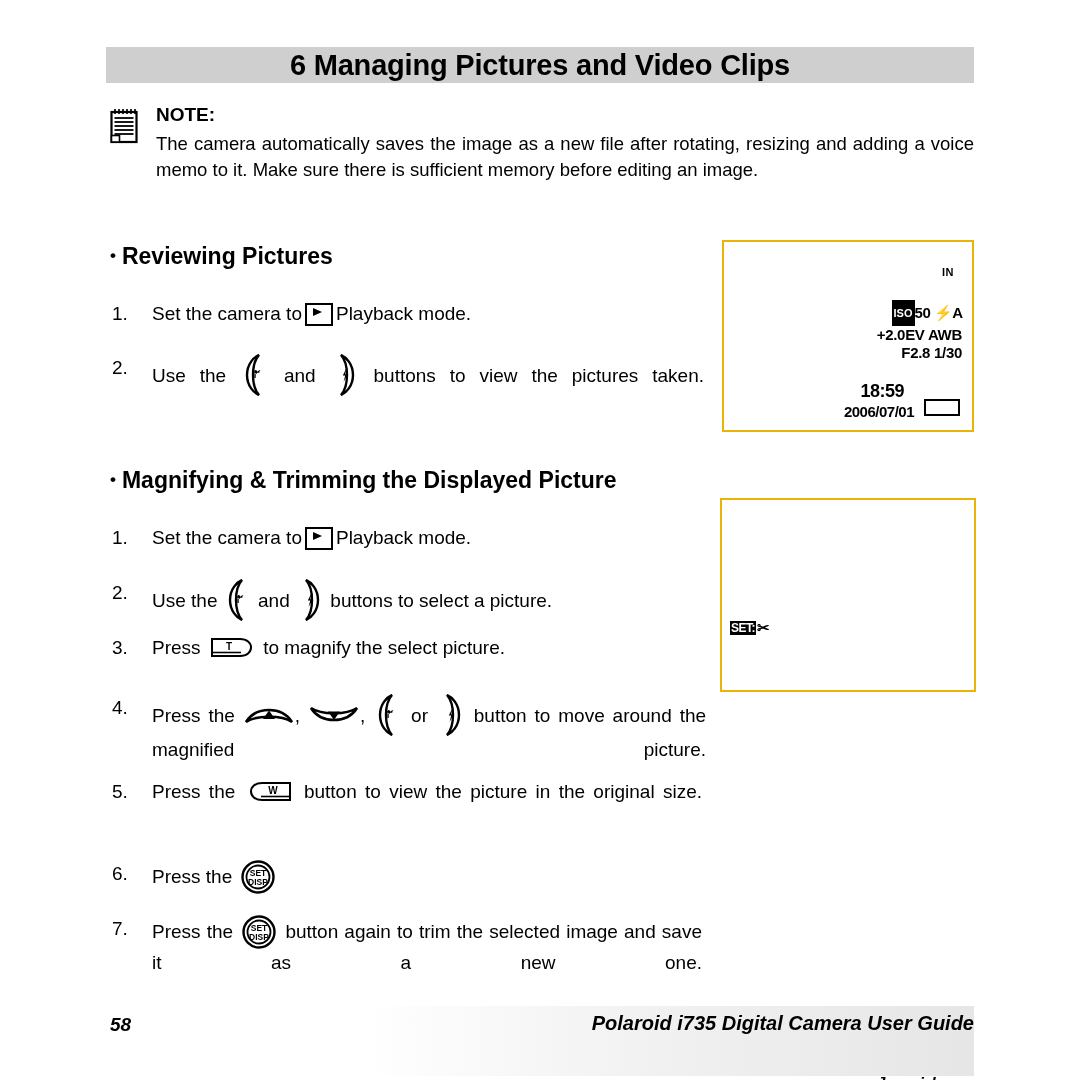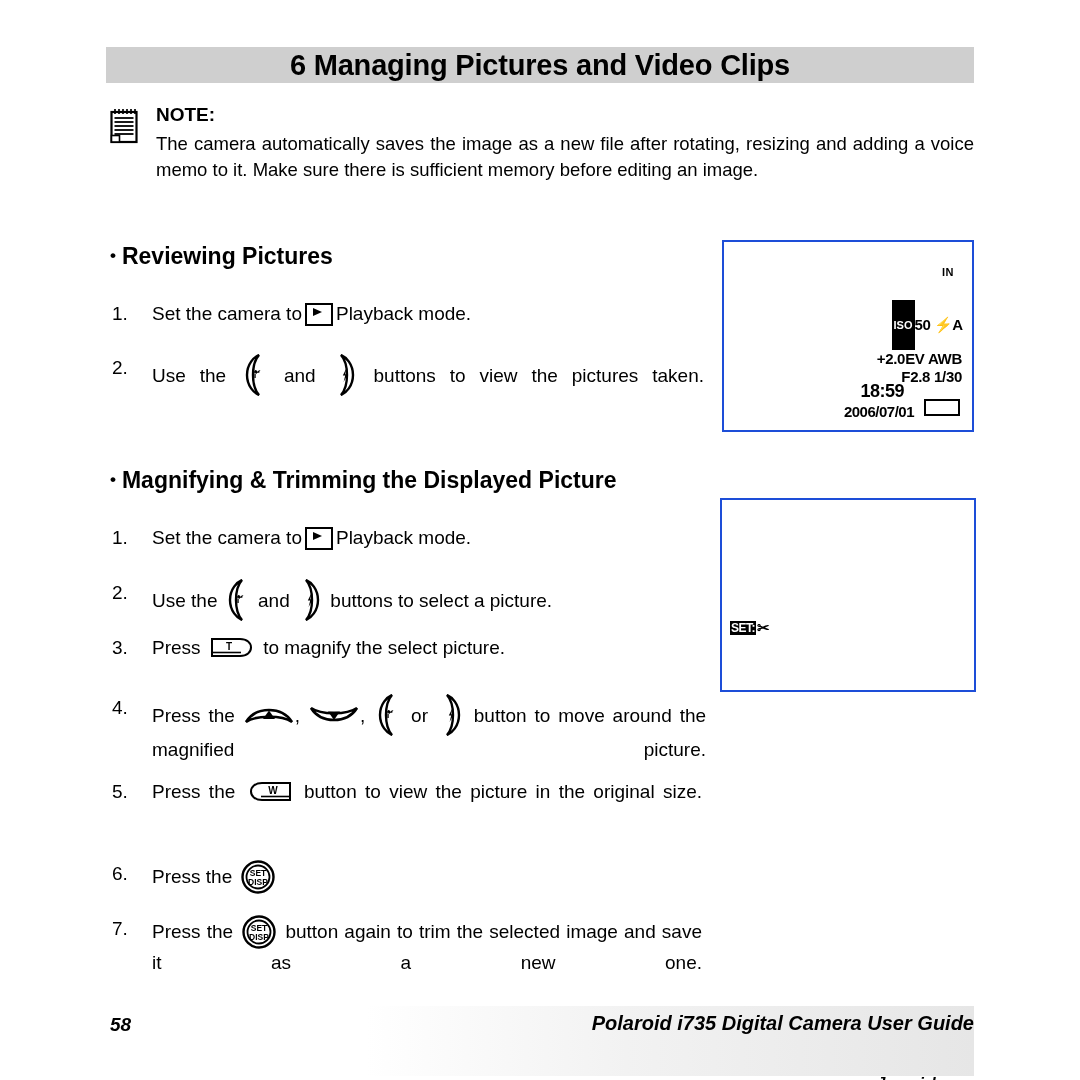--- a/index.html
+++ b/index.html
@@ -186,21 +186,21 @@
   .ico-setdisp {
     width: 34px; height: 34px;
     margin: 0 3px;
     vertical-align: -11px;
   }
   .ico-setdisp svg { display: block; }
 
   
   .lcd {
     position: absolute;
-    border: 2px solid #1d4ed8;
+    border: 2px solid #eab308;
     background: #ffffff;
   }
   #lcd-1 { left: 722px; top: 240px; width: 248px; height: 188px; }
   #lcd-2 { left: 720px; top: 498px; width: 252px; height: 190px; }
 
   .lcd-mem {
     position: absolute;
     right: 18px;
     top: 24px;
     font-size: 11px;
@@ -216,21 +216,21 @@
     font-weight: bold;
     line-height: 18px;
     letter-spacing: -0.3px;
   }
   .lcd-exif .row { white-space: nowrap; }
   .iso-tag {
     display: inline-block;
     background: #000;
     color: #fff;
     font-size: 11px;
-    padding: 16px 2px;
+    padding: 4px 2px;
     vertical-align: 1px;
     letter-spacing: 0;
   }
   .flash-a { letter-spacing: -1px; }
 
   .lcd-time {
     position: absolute;
     right: 68px;
     bottom: 28px;
     font-size: 18px;

